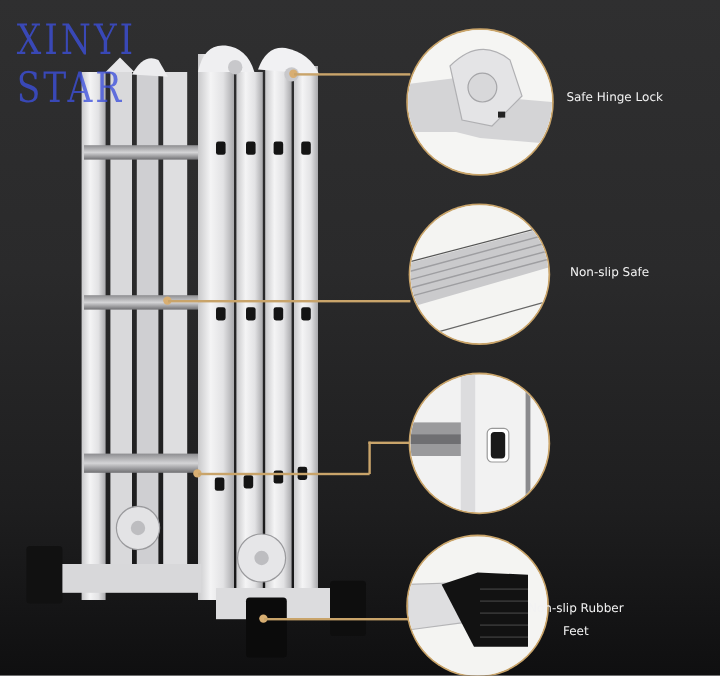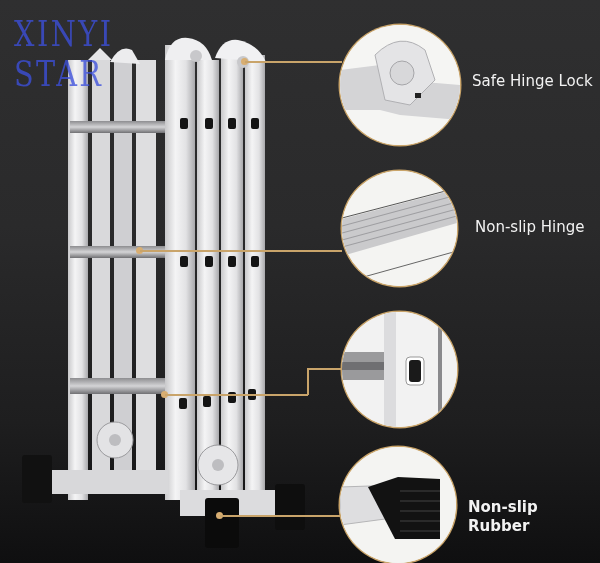--- a/index.html
+++ b/index.html
@@ -8,21 +8,21 @@
     background: linear-gradient(180deg, #2f2f30 0%, #2a2a2b 40%, #1e1e1f 75%, #0f0f10 100%);
     font-family: "DejaVu Sans", sans-serif;
   }
   .scene { position: absolute; inset: 0; }
   .watermark {
     position: absolute; left: 14px; top: 14px; color: rgba(60,80,220,0.78);
     font-family: "DejaVu Serif", serif; font-size: 35px; line-height: 40px; letter-spacing: 3px;
     transform: scaleX(0.82); transform-origin: left top; z-index: 5;
   }
   .feature-label {
-    position: absolute; color: #f2f2f2; font-size: 15px; line-height: 19px; text-align: left;
+    position: absolute; color: #f2f2f2; font-size: 10px; line-height: 19px; text-align: center;
     font-family: "DejaVu Sans", sans-serif;
   }
   .zoom-circle {
     position: absolute; border-radius: 50%; overflow: hidden;
     box-shadow: 0 0 0 1.5px #c9a46a; background: #f3f3f1;
   }
   .connector { position: absolute; background: #c9a46a; }
   .dot { position: absolute; width: 7px; height: 7px; border-radius: 50%; background: #d8ae72; }
   svg { display: block; }
 </style>
@@ -132,21 +132,21 @@
       <g stroke="#9e9ea1" stroke-width="1.2">
         <line x1="0" y1="55" x2="115" y2="24"></line>
         <line x1="0" y1="62" x2="115" y2="31"></line>
         <line x1="0" y1="69" x2="115" y2="38"></line>
         <line x1="0" y1="76" x2="115" y2="45"></line>
       </g>
       <line x1="0" y1="47" x2="115" y2="17" stroke="#555" stroke-width="1"></line>
       <line x1="0" y1="112" x2="115" y2="80" stroke="#666" stroke-width="1"></line>
     </svg>
   </div>
-  <div class="feature-label" style="left:475px;top:218px;">Non-slip Hinge</div>
+  <div class="feature-label" style="left:475px;top:218px;">Non-slip Safe</div>
 
   <div class="zoom-circle" style="left:342px;top:312px;width:115px;height:115px;">
     <svg width="115" height="115">
       <rect width="115" height="115" fill="#f2f2f2"></rect>
       <rect x="0" y="40" width="45" height="28" fill="#9a9a9c"></rect>
       <rect x="0" y="50" width="45" height="8" fill="#6f6f72"></rect>
       <rect x="42" y="0" width="12" height="115" fill="#dcdcde"></rect>
       <rect x="96" y="0" width="4" height="115" fill="#8a8a8d"></rect>
       <rect x="64" y="45" width="18" height="28" rx="4" fill="#fff" stroke="#999"></rect>
       <rect x="67" y="48" width="12" height="22" rx="3" fill="#1a1a1a"></rect>
@@ -160,17 +160,18 @@
       <path d="M28 40 L58 30 L100 32 L100 92 L55 92 Z" fill="#121212"></path>
       <g stroke="#333" stroke-width="1.5">
         <line x1="60" y1="44" x2="100" y2="44"></line>
         <line x1="60" y1="54" x2="100" y2="54"></line>
         <line x1="60" y1="64" x2="100" y2="64"></line>
         <line x1="60" y1="74" x2="100" y2="74"></line>
         <line x1="60" y1="84" x2="100" y2="84"></line>
       </g>
     </svg>
   </div>
-  <div class="feature-label" style="left:468px;top:498px;font-weight:bold;">
+  <div class="feature-label" style="left:440px;top:498px;">
     <div>Non-slip Rubber</div>
+    <div>Feet</div>
   </div>
 
 </div>
 
 </body></html>

